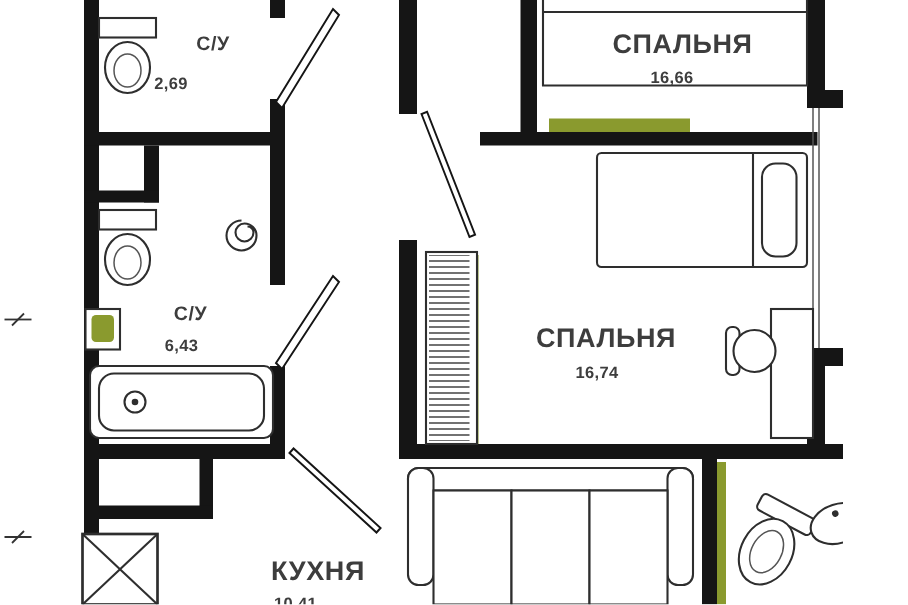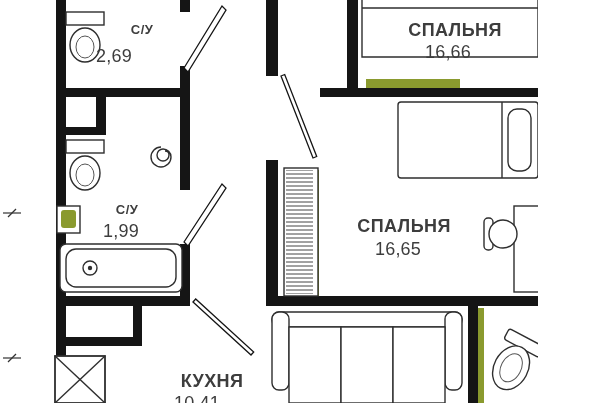--- a/index.html
+++ b/index.html
@@ -9,38 +9,39 @@
     --bg:#ffffff;
     --text:#3d3d3d;
   }
   html,body{margin:0;padding:0;background:#fff;}
   #plan{
     position:relative;
     width:538px;height:403px;
     background:var(--bg);
     overflow:hidden;
     font-family:"Liberation Sans", sans-serif;
+    padding-left:24px;
   }
   #plan svg{position:absolute;left:0;top:0;}
   .wall{fill:var(--wall);stroke:none;}
   .accent{fill:var(--accent);stroke:none;}
   .furn{fill:#ffffff;stroke:var(--line);stroke-width:1.4;}
   .furn-n{fill:none;stroke:var(--line);stroke-width:1.4;}
   .furn-thin{fill:none;stroke:#555;stroke-width:1;}
   .leaf{fill:#ffffff;stroke:var(--wall);stroke-width:1.3;}
   .label{
     position:absolute;
     transform:translate(-50%,-50%);
     color:var(--text);
     white-space:nowrap;
     text-align:center;
   }
   .room-name{font-weight:bold;font-size:18px;letter-spacing:.4px;}
   .room-name.small{font-size:13px;}
-  .room-area{font-size:18px;font-weight:400;letter-spacing:.2px;}
+  .room-area{font-size:11px;font-weight:700;letter-spacing:.2px;}
 </style>
 </head>
 <body>
 
 <div id="plan">
 
   <svg width="605" height="403" viewBox="0 0 605 403">
 
     <defs>
       <pattern id="hatch" width="4" height="4" patternUnits="userSpaceOnUse">
@@ -180,24 +181,24 @@
     <g>
       <line x1="3" y1="358" x2="21" y2="358" stroke="#333" stroke-width="1.2"></line>
       <line x1="8" y1="362" x2="16" y2="354" stroke="#333" stroke-width="1.2"></line>
     </g>
   </svg>
 
   <div class="label room-name small" style="left:142px;top:29px;">С/У</div>
   <div class="label room-area" style="left:114px;top:56px;">2,69</div>
 
   <div class="label room-name small" style="left:127px;top:209px;">С/У</div>
-  <div class="label room-area" style="left:121px;top:231px;">1,99</div>
+  <div class="label room-area" style="left:121px;top:231px;">6,43</div>
 
   <div class="label room-name" style="left:455px;top:30px;">СПАЛЬНЯ</div>
   <div class="label room-area" style="left:448px;top:52px;">16,66</div>
 
   <div class="label room-name" style="left:404px;top:226px;">СПАЛЬНЯ</div>
-  <div class="label room-area" style="left:398px;top:249px;">16,65</div>
+  <div class="label room-area" style="left:398px;top:249px;">16,74</div>
 
   <div class="label room-name" style="left:196px;top:381px;margin-left:16px;">КУХНЯ</div>
   <div class="label room-area" style="left:197px;top:403px;">10,41</div>
 
 </div>
 
 </body></html>

